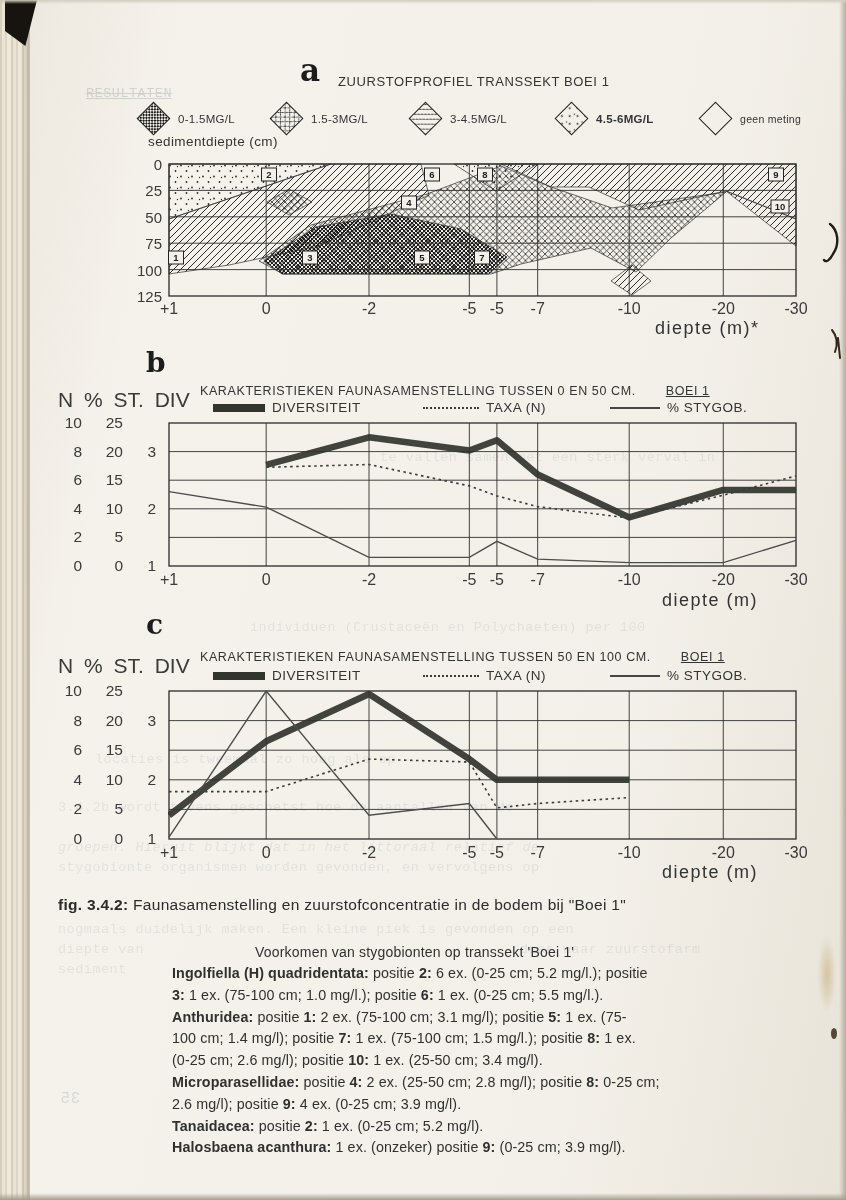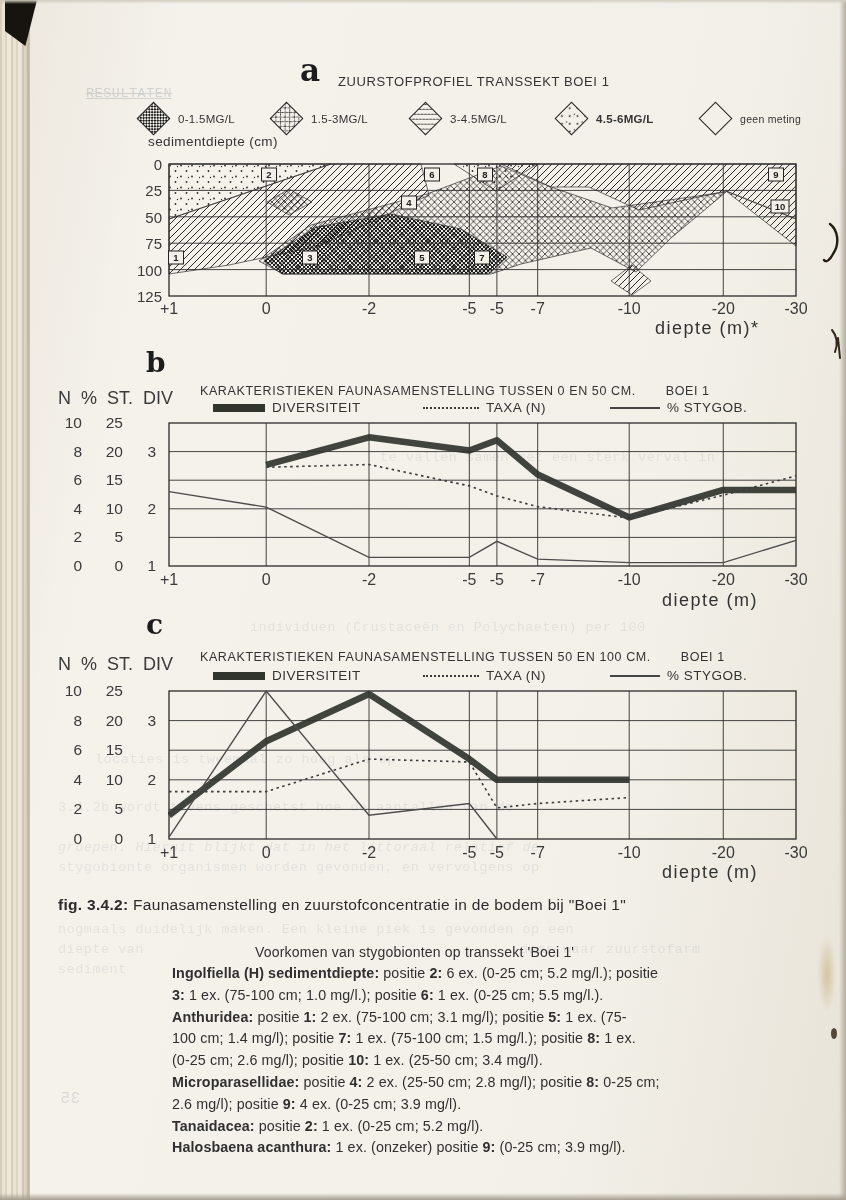--- a/index.html
+++ b/index.html
@@ -26,30 +26,30 @@
   .mark-svg{position:absolute;}
   
   .bleed{position:absolute;font-family:"Liberation Mono",monospace;font-size:13.5px;
     color:#76848f;opacity:.14;letter-spacing:.5px;white-space:nowrap;filter:blur(.3px);}
   .bleed.strong{opacity:.27;text-decoration:underline line-through;}
   .bleed.mirror{transform:scaleX(-1);opacity:.22;}
   
   .panel-letter{position:absolute;font-family:"DejaVu Serif",serif;font-weight:bold;color:#1c1c1c;}
   
   .chart-title{position:absolute;font-size:13px;letter-spacing:.6px;color:#333;white-space:nowrap;}
-  .title-suffix{display:inline-block;margin-left:30px;}
+  .title-suffix{display:inline-block;margin-left:30px;text-decoration:underline;}
   .axis-ylab{position:absolute;font-size:13.5px;color:#333;letter-spacing:.4px;}
   .diepte{position:absolute;font-size:18px;letter-spacing:1.5px;color:#333;}
   .yticks-a{position:absolute;left:118px;width:44px;}
   .yticks-a span{position:absolute;right:0;font-size:15px;color:#3a3a3a;}
   .yrows{position:absolute;left:56px;width:110px;}
   .yrow{position:absolute;left:0;height:16px;white-space:nowrap;font-size:15.5px;color:#3a3a3a;}
   .yrow b{font-weight:normal;display:inline-block;text-align:right;}
   .yrow .cn{width:26px;}.yrow .cp{width:34px;margin-left:7px;}.yrow .cd{width:22px;margin-left:11px;}
-  .yheader{position:absolute;left:58px;font-size:18px;color:#3a3a3a;word-spacing:5px;white-space:nowrap;}
+  .yheader{position:absolute;left:58px;font-size:21px;color:#3a3a3a;word-spacing:5px;white-space:nowrap;}
   .xticks{position:absolute;left:168px;width:629px;height:20px;}
   .xticks span{position:absolute;transform:translateX(-50%);font-size:16px;color:#3a3a3a;white-space:nowrap;}
   .plot{position:absolute;left:168px;}
   
   .legend-a{position:absolute;left:132px;top:99px;width:704px;height:42px;}
   .legend-a .item{position:absolute;top:0;height:40px;}
   .legend-a .item svg{vertical-align:middle;}
   .legend-a .item .lab{font-size:11.5px;color:#333;margin-left:4px;vertical-align:middle;letter-spacing:.3px;}
   .legend-line{position:absolute;left:168px;width:629px;height:20px;}
   .legend-line .item{position:absolute;top:0;display:flex;align-items:center;}
@@ -343,21 +343,21 @@
       <span style="left: 555.268px;">-20</span>
       <span style="left: 628px;">-30</span>
     </div>
   <div class="diepte" style="left:662px;top:862px;">diepte (m)</div>
 
   <div class="caption">
     <span class="pre">fig. 3.4.2:</span><span> Faunasamenstelling en zuurstofconcentratie in de bodem bij "Boei 1"</span>
   </div>
   <div class="notes-heading">Voorkomen van stygobionten op transsekt 'Boei 1'</div>
   <div class="notes" id="notes">
-      <div class="note-line"><b>Ingolfiella (H) sedimentdiepte:</b><span> positie </span><b>2:</b><span> 6 ex. (0-25 cm; 5.2 mg/l.); positie</span></div>
+      <div class="note-line"><b>Ingolfiella (H) quadridentata:</b><span> positie </span><b>2:</b><span> 6 ex. (0-25 cm; 5.2 mg/l.); positie</span></div>
       <div class="note-line"><b>3:</b><span> 1 ex. (75-100 cm; 1.0 mg/l.); positie </span><b>6:</b><span> 1 ex. (0-25 cm; 5.5 mg/l.).</span></div>
       <div class="note-line"><b>Anthuridea:</b><span> positie </span><b>1:</b><span> 2 ex. (75-100 cm; 3.1 mg/l); positie </span><b>5:</b><span> 1 ex. (75-</span></div>
       <div class="note-line"><span>100 cm; 1.4 mg/l); positie </span><b>7:</b><span> 1 ex. (75-100 cm; 1.5 mg/l.); positie </span><b>8:</b><span> 1 ex.</span></div>
       <div class="note-line"><span>(0-25 cm; 2.6 mg/l); positie </span><b>10:</b><span> 1 ex. (25-50 cm; 3.4 mg/l).</span></div>
       <div class="note-line"><b>Microparasellidae:</b><span> positie </span><b>4:</b><span> 2 ex. (25-50 cm; 2.8 mg/l); positie </span><b>8:</b><span> 0-25 cm;</span></div>
       <div class="note-line"><span>2.6 mg/l); positie </span><b>9:</b><span> 4 ex. (0-25 cm; 3.9 mg/l).</span></div>
       <div class="note-line"><b>Tanaidacea:</b><span> positie </span><b>2:</b><span> 1 ex. (0-25 cm; 5.2 mg/l).</span></div>
       <div class="note-line"><b>Halosbaena acanthura:</b><span> 1 ex. (onzeker) positie </span><b>9:</b><span> (0-25 cm; 3.9 mg/l).</span></div>
     </div>
 

